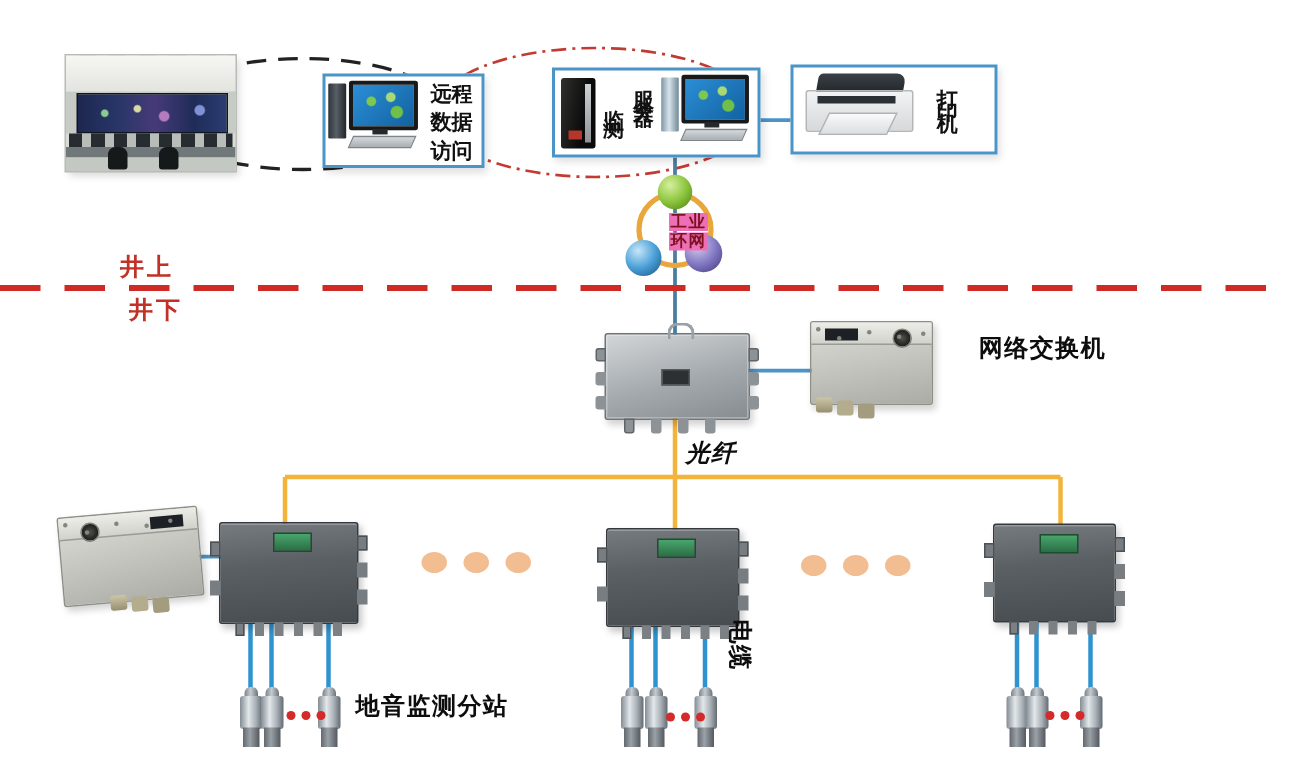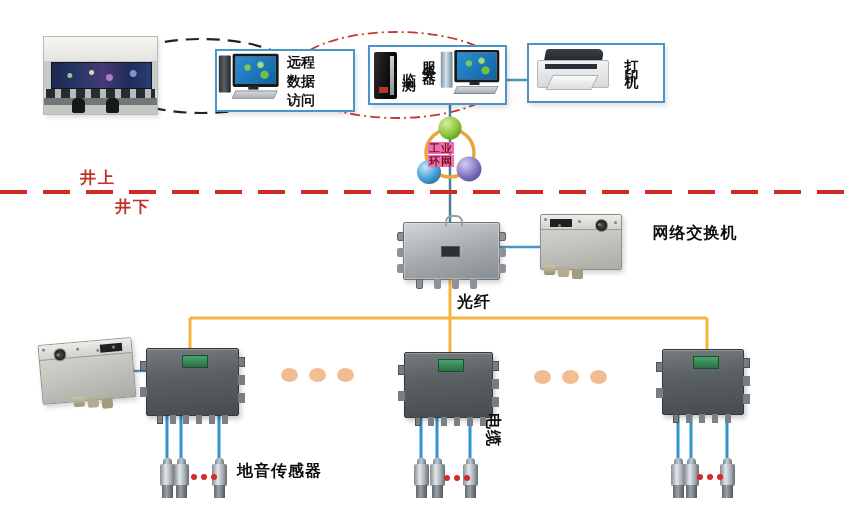--- a/index.html
+++ b/index.html
@@ -63,21 +63,21 @@
   .printart{position:relative;width:86px;height:50px;margin:4px 0 0 6px;}
   .pr-lid{position:absolute;top:0;left:10px;width:58px;height:13px;background:linear-gradient(#3a4046,#23272c);
       border-radius:3px 6px 2px 2px;transform:skewX(-10deg);}
   .pr-body{position:absolute;top:11px;left:2px;width:70px;height:26px;border-radius:2px;
       background:linear-gradient(#f2f3f4,#d6d8da);border:1px solid #b4b7ba;}
   .pr-slot{position:absolute;top:15px;left:10px;width:52px;height:5px;background:#2b3036;}
   .pr-tray{position:absolute;top:26px;left:14px;width:44px;height:13px;background:linear-gradient(#fafafa,#dcdee0);
       border:1px solid #b0b3b6;transform:skewX(-26deg);}
 
   
-  .ringtext{left:428px;top:141px;width:44px;text-align:left;line-height:12px;z-index:3;}
+  .ringtext{left:428px;top:141px;width:44px;text-align:right;line-height:12px;z-index:3;}
   .ringtext span{display:inline-block;background:#ef6fb7;color:#7c1220;font-size:11px;font-weight:700;
       padding:0 1px;letter-spacing:1px;}
 
   
   .minelbl{font-size:16px;font-weight:700;color:#c13126;letter-spacing:2px;}
 
   
   .switchbox{left:403px;top:222px;width:95px;height:56px;border:1px solid #6f7478;border-radius:2px;
       background:linear-gradient(165deg,#d2d6d9,#a4a9ad 55%,#878c90);
       box-shadow:2px 3px 5px rgba(0,0,0,.18),inset 0 0 0 1px rgba(255,255,255,.3);}
@@ -202,21 +202,21 @@
     <div class="ph-ceiling"></div>
     <div class="ph-wall"></div>
     <div class="ph-screenwall"></div>
     <div class="ph-deskrow"></div>
     <div class="ph-desk"></div>
     <div class="ph-floor"></div>
     <div class="ph-chair" style="left:28px;"></div>
     <div class="ph-chair" style="left:62px;"></div>
   </div>
 
-  <div class="abs bluebox" style="left:215px;top:49px;width:140px;height:63px;">
+  <div class="abs bluebox" style="left:215px;top:49px;width:108px;height:63px;">
     <div class="pcart" style="transform:scale(.92);transform-origin:0 0;">
       <div class="pc-tower"></div>
       <div class="pc-mon"></div>
       <div class="pc-stand"></div>
       <div class="pc-kb"></div>
     </div>
     <div class="hlabel">
       <div>远程</div>
       <div>数据</div>
       <div>访问</div>
@@ -246,41 +246,41 @@
     </div>
     <div class="vtext" style="margin:3px 6px 0 2px;letter-spacing:8px;">打印机</div>
   </div>
 
   <div class="abs ringtext">
     <span>工业</span><br>
     <span>环网</span>
   </div>
 
   <div class="abs minelbl" style="left:80px;top:168px;">井上</div>
-  <div class="abs minelbl" style="left:86px;top:197px;margin-left:29px;">井下</div>
+  <div class="abs minelbl" style="left:86px;top:197px;">井下</div>
 
   <div class="abs switchbox">
     <div class="sw-chip"></div>
     <span class="nub sw-nl"></span>
     <span class="nub sw-nr"></span>
     <span class="nub sw-nb"></span>
   </div>
 
   <div class="abs upsbox" style="left:540px;top:214px;width:80px;height:54px;">
     <div class="ups-top"></div>
     <div class="ups-hole"></div>
     <div class="ups-disp"></div>
     <span class="ups-screws"></span>
     <span class="ups-glands"></span>
   </div>
   <div class="abs plabel" style="left:607px;top:221px;width:176px;text-align:center;line-height:23px;">
     <div>网络交换机</div>
   </div>
 
-  <div class="abs plabel" style="left:457px;top:292px;">光纤</div>
+  <div class="abs plabel" style="left:457px;top:292px;font-style:italic;">光纤</div>
 
   <div class="abs upsbox" style="left:40px;top:341px;width:92px;height:58px;transform:rotate(-5deg);">
     <div class="ups-top"></div>
     <div class="ups-hole" style="right:auto;left:14px;"></div>
     <div class="ups-disp" style="left:auto;right:9px;"></div>
     <span class="ups-screws"></span>
     <span class="ups-glands" style="left:30px;"></span>
   </div>
 
   <div class="abs sub" style="left:146px;top:348px;width:91px;height:66px;">
@@ -352,15 +352,15 @@
     <i></i>
       <i></i>
       <i></i>
   </div>
   <div class="abs rdots" style="left:697px;top:474px;">
     <i></i>
       <i></i>
       <i></i>
   </div>
 
-  <div class="abs plabel" style="left:237px;top:461px;">地音传感器</div>
+  <div class="abs plabel" style="left:237px;top:461px;">地音监测分站</div>
 
 </div>
 
 </body></html>

